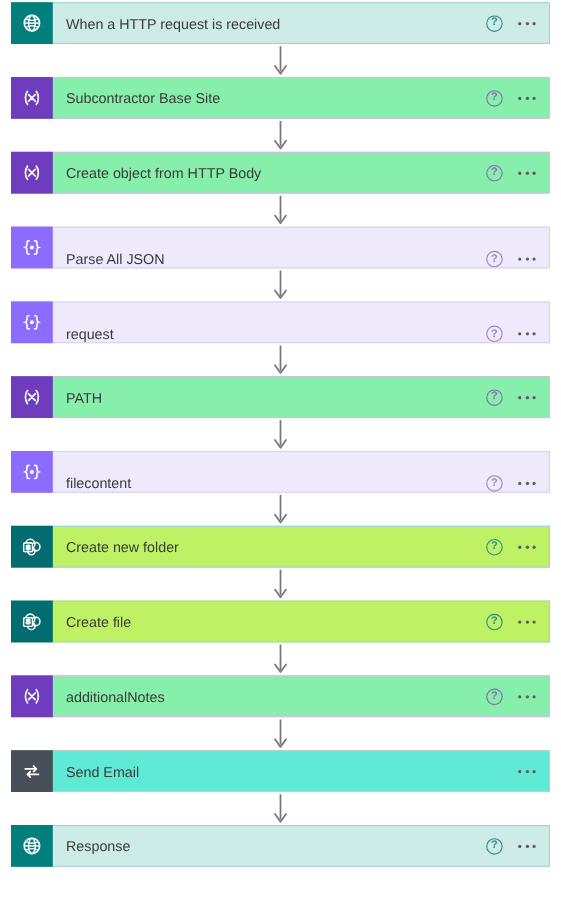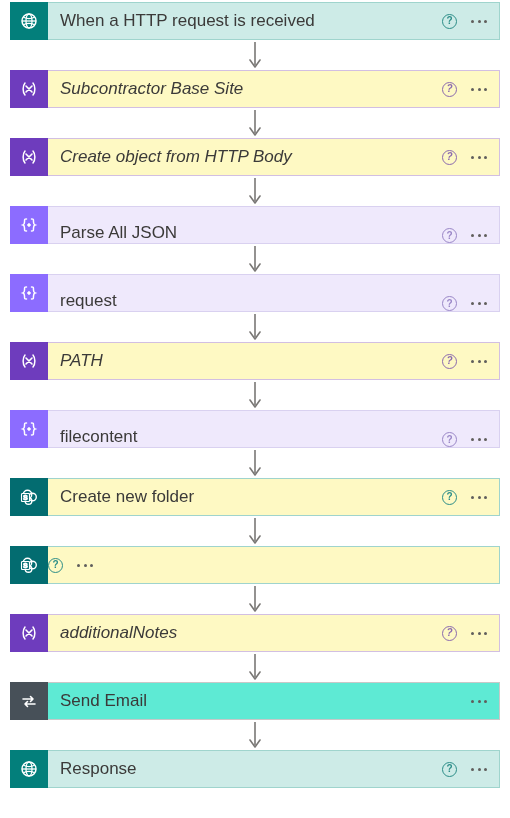--- a/index.html
+++ b/index.html
@@ -32,21 +32,21 @@
       height: 38px;
       flex: 0 0 38px;
       display: flex;
       align-items: center;
       justify-content: center;
       margin: -1px 0 -1px -1px;
     }
     .step .label {
       flex: 1;
       padding-left: 12px;
-      font-size: 17px;
+      font-size: 13px;
       color: #3b3a39;
     }
     .step .actions {
       display: flex;
       align-items: center;
       gap: 14px;
       padding-right: 12px;
     }
     .help-icon {
       width: 15px;
@@ -71,29 +71,28 @@
       background: #605e5c;
     }
     
     .teal {
       background: #cdebe7;
       border-color: #9fd4cd;
     }
     .teal .icon-box { background: #037f7b; }
     .teal .help-icon { color: #2c8d88; border-color: #2c8d88; }
     .teal-dark {
-      background: #fef9c3;
+      background: #bef264;
       border-color: #9fd4cd;
     }
     .teal-dark .icon-box { background: #036c70; }
     .teal-dark .help-icon { color: #2c8d88; border-color: #2c8d88; }
     .purple-dark {
-      background: #fef9c3;
+      background: #86efac;
       border-color: #d2bfe2;
-      font-style: italic;
     }
     .purple-dark .icon-box { background: #6e3cbd; }
     .purple-dark .help-icon { color: #8b6aae; border-color: #8b6aae; }
     .purple-light {
       background: #efe9fc;
       border-color: #d9d1f0;
       align-items: flex-end;
     }
     .purple-light .icon-box { background: #8c6cff; }
     .purple-light .help-icon { color: #9a87c7; border-color: #9a87c7; }
@@ -291,20 +290,21 @@
       <svg viewBox="0 0 14 30">
         <use href="#arrow-down"></use>
       </svg>
     </div>
     <div class="step teal-dark">
       <div class="icon-box">
         <svg viewBox="0 0 20 20">
           <use href="#ico-sharepoint"></use>
         </svg>
       </div>
+      <div class="label">Create file</div>
       <div class="actions">
         <div class="help-icon">?</div>
         <div class="more-icon">
           <span></span>
           <span></span>
           <span></span>
         </div>
       </div>
     </div>
     <div class="arrow">

